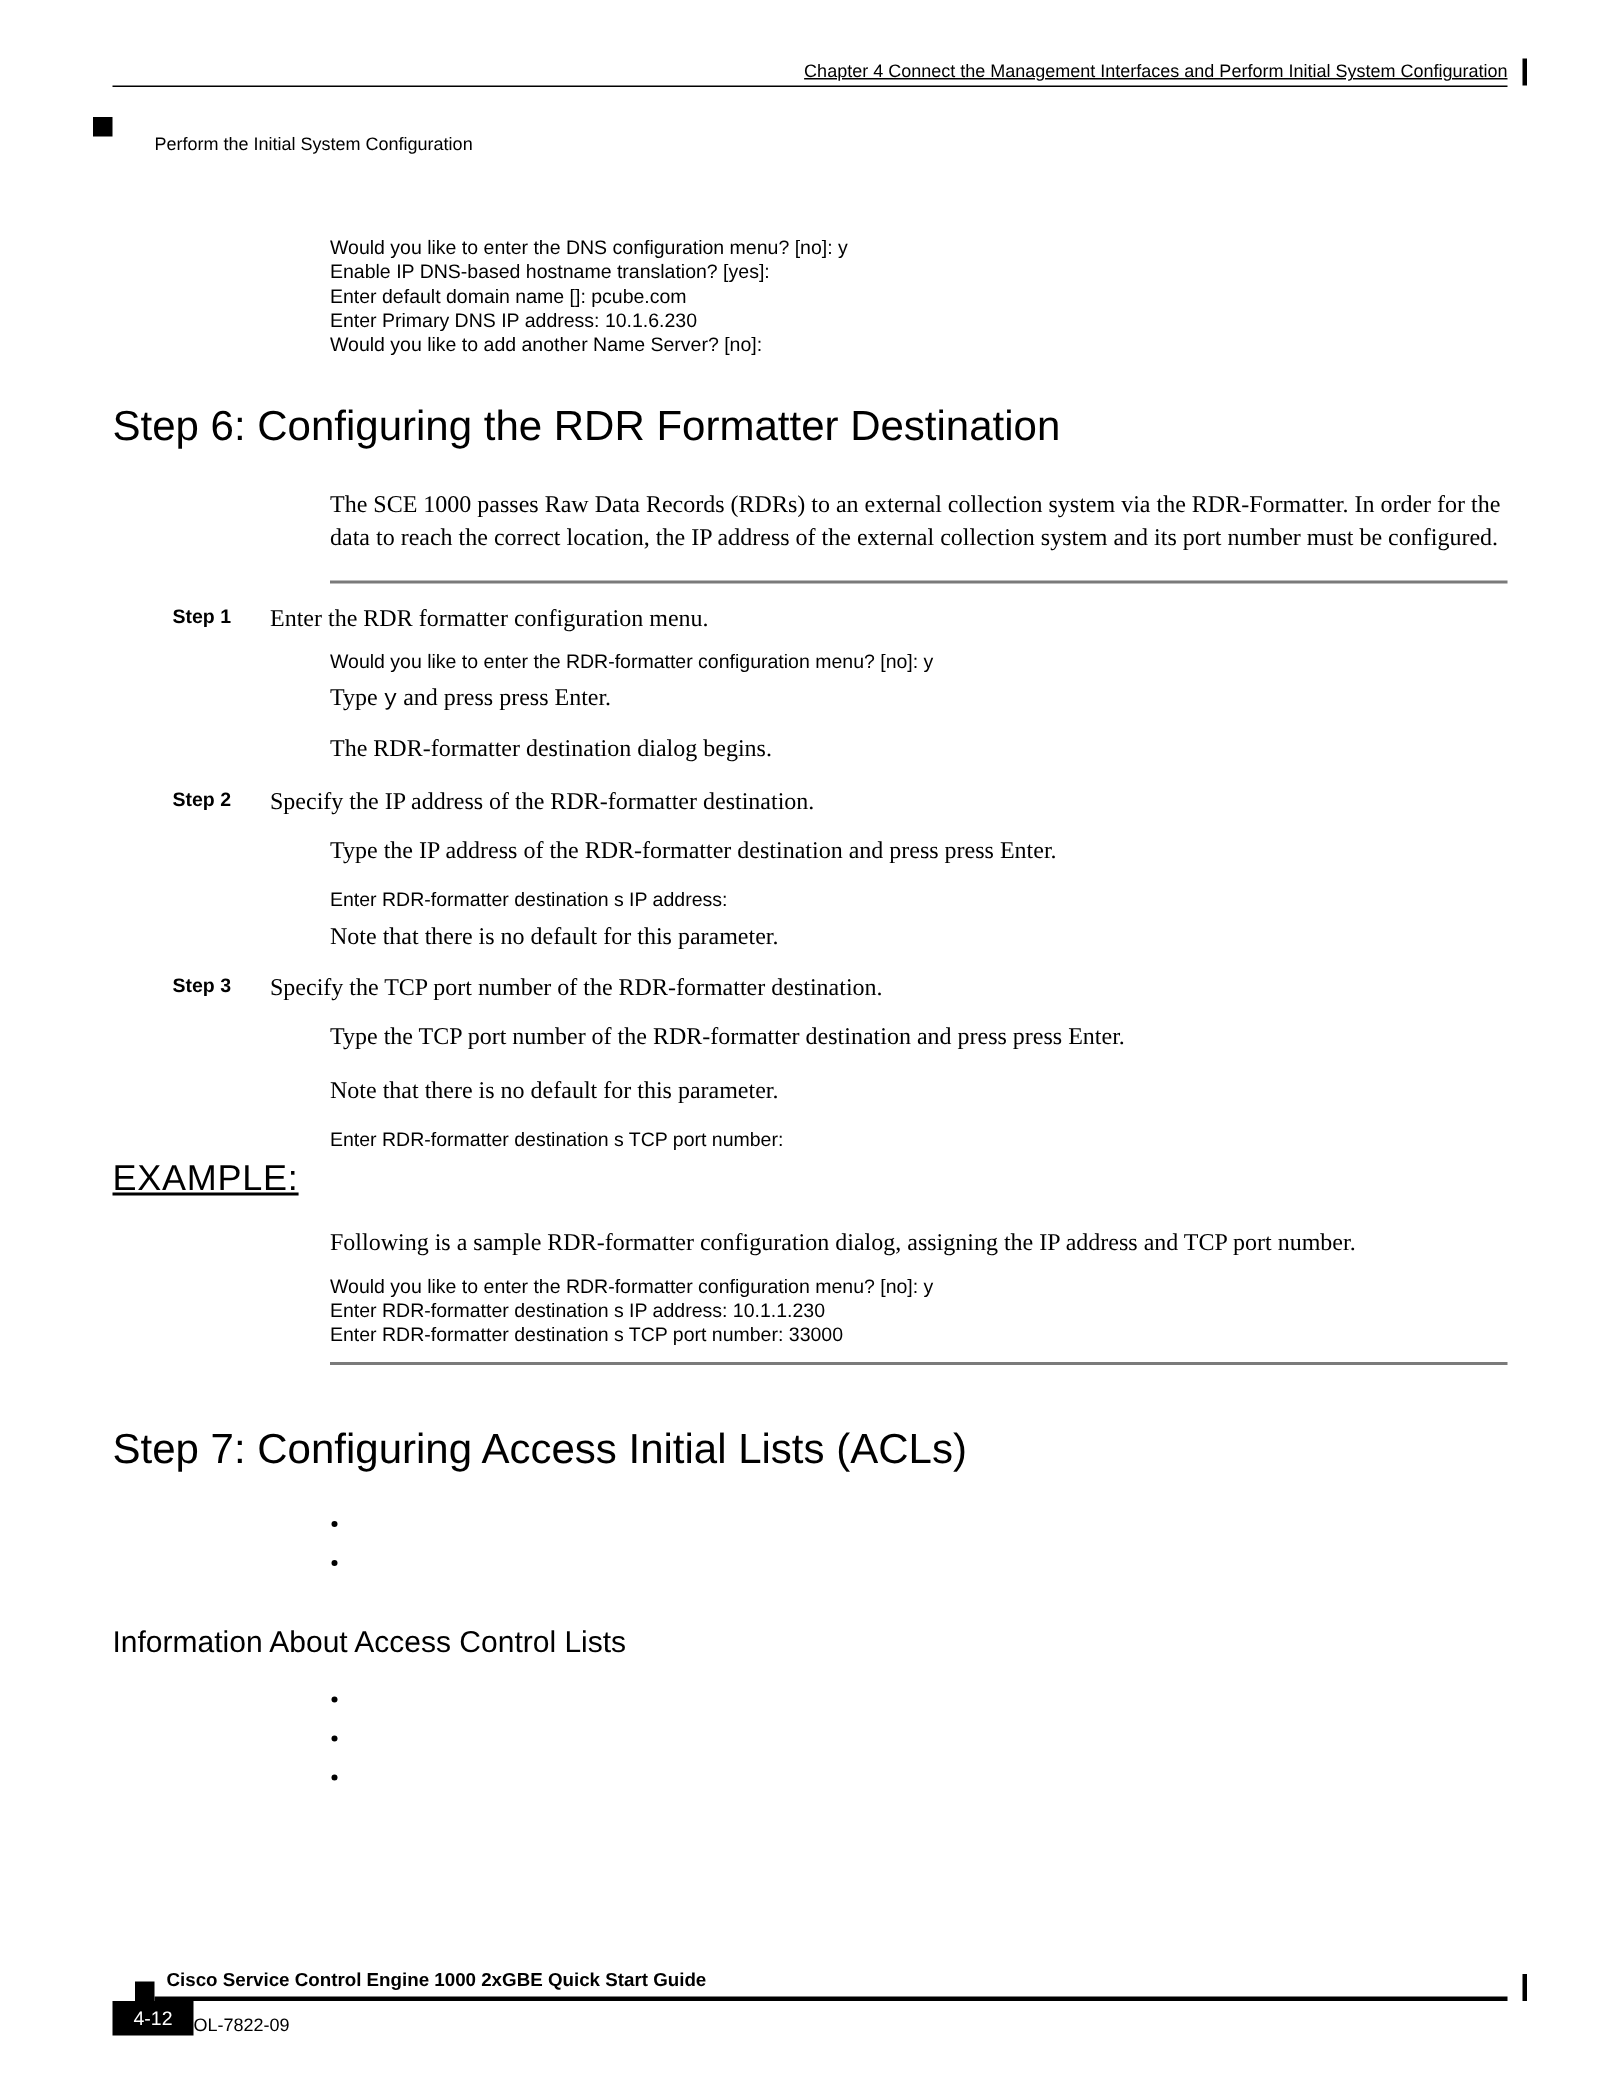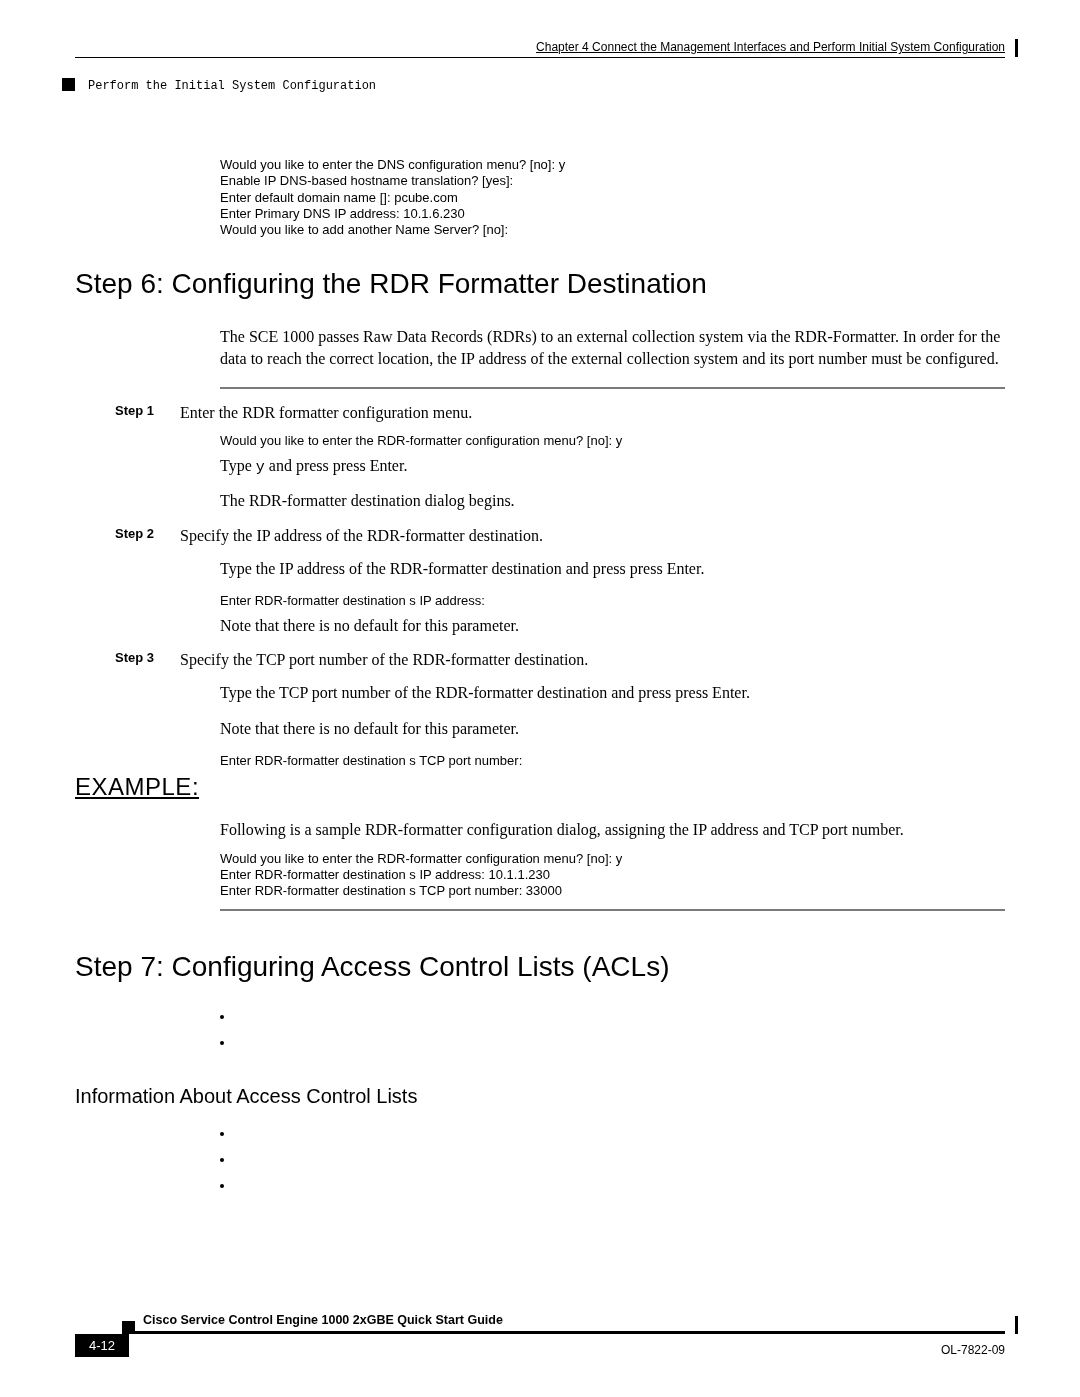--- a/index.html
+++ b/index.html
@@ -46,26 +46,26 @@
     }
     .subheader-square {
       position: absolute;
       left: -13px;
       top: 0;
       width: 13px;
       height: 13px;
       background: #000;
     }
     .subheader-text {
-      font-family: Liberation Mono, monospace;
+      font-family: Liberation Sans, sans-serif;
       font-size: 12px;
-      padding-left: 13px;
+      padding-left: 28px;
       margin-bottom: 4px;
       position: relative;
-      top: 1px;
+      top: 11px;
     }
     .content {
       margin-top: 65px;
     }
     .code-block {
       font-family: Arial, Helvetica, sans-serif;
       font-size: 13px;
       line-height: 1.25;
       margin-left: 145px;
       white-space: pre-wrap;
@@ -153,21 +153,21 @@
       margin-bottom: 6px;
     }
     .footer {
       position: absolute;
       bottom: 40px;
       left: 75px;
       right: 75px;
     }
     .footer-line {
       position: relative;
-      margin-left: 60px;
+      margin-left: 28px;
     }
     .footer-title {
       font-family: Arial, Helvetica, sans-serif;
       font-size: 12.5px;
       font-weight: bold;
       margin-bottom: 4px;
       padding-left: 8px;
     }
     .footer-bar {
       position: relative;
@@ -185,21 +185,20 @@
     .footer-corner-right {
       position: absolute;
       right: -13px;
       bottom: 0;
       width: 3px;
       height: 18px;
       background: #000;
     }
     .footer-row {
       display: flex;
-      justify-content: space-between;
       align-items: flex-end;
       margin-top: 0;
     }
     .page-num {
       background: #000;
       color: #fff;
       font-family: Arial, Helvetica, sans-serif;
       font-size: 13px;
       padding: 4px 14px;
       display: inline-block;
@@ -268,21 +267,21 @@
     <h3>EXAMPLE:</h3>
 
     <div class="body-text">Following is a sample RDR-formatter configuration dialog, assigning the IP address and TCP port number.</div>
 
     <div class="code-block" style="margin-bottom:10px;">Would you like to enter the RDR-formatter configuration menu? [no]: y
 Enter RDR-formatter destination s IP address: 10.1.1.230
 Enter RDR-formatter destination s TCP port number: 33000</div>
 
     <div class="hr-thick" style="margin-top:6px;"></div>
 
-    <h2 style="margin-top:40px;">Step 7: Configuring Access Control Lists (ACLs)</h2>
+    <h2 style="margin-top:40px;">Step 7: Configuring Access Initial Lists (ACLs)</h2>
 
     <ul class="bullet-list">
       <li></li>
       <li></li>
     </ul>
 
     <h4>Information About Access Control Lists</h4>
 
     <ul class="bullet-list">
       <li></li>

